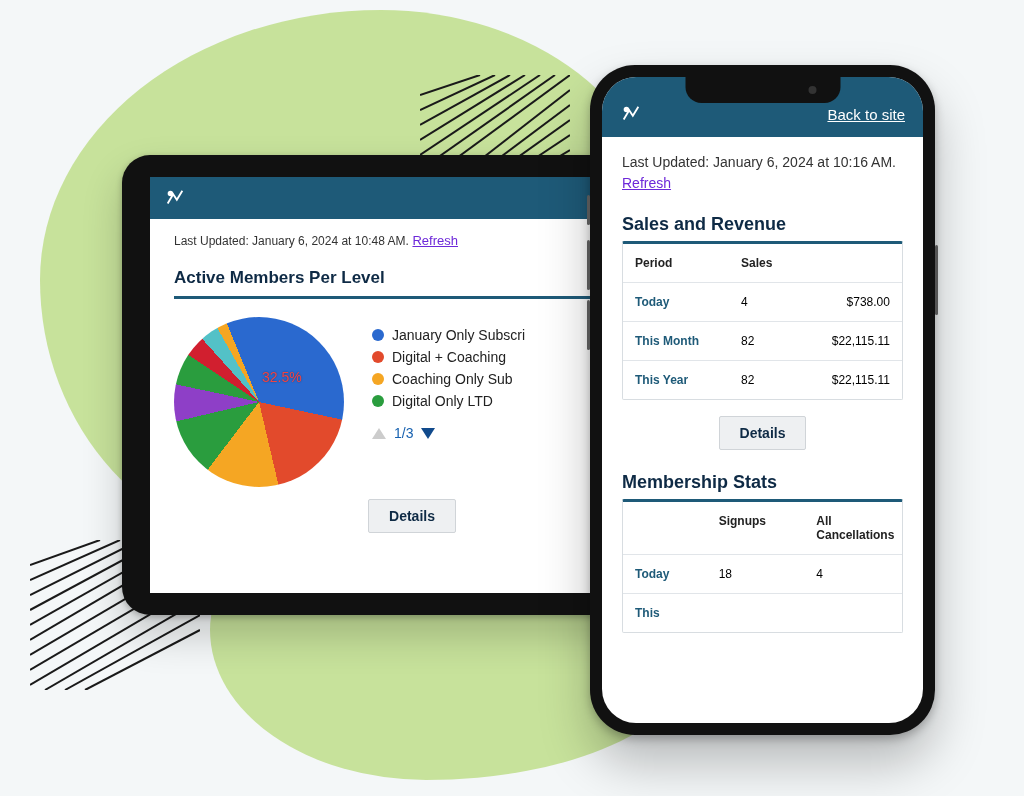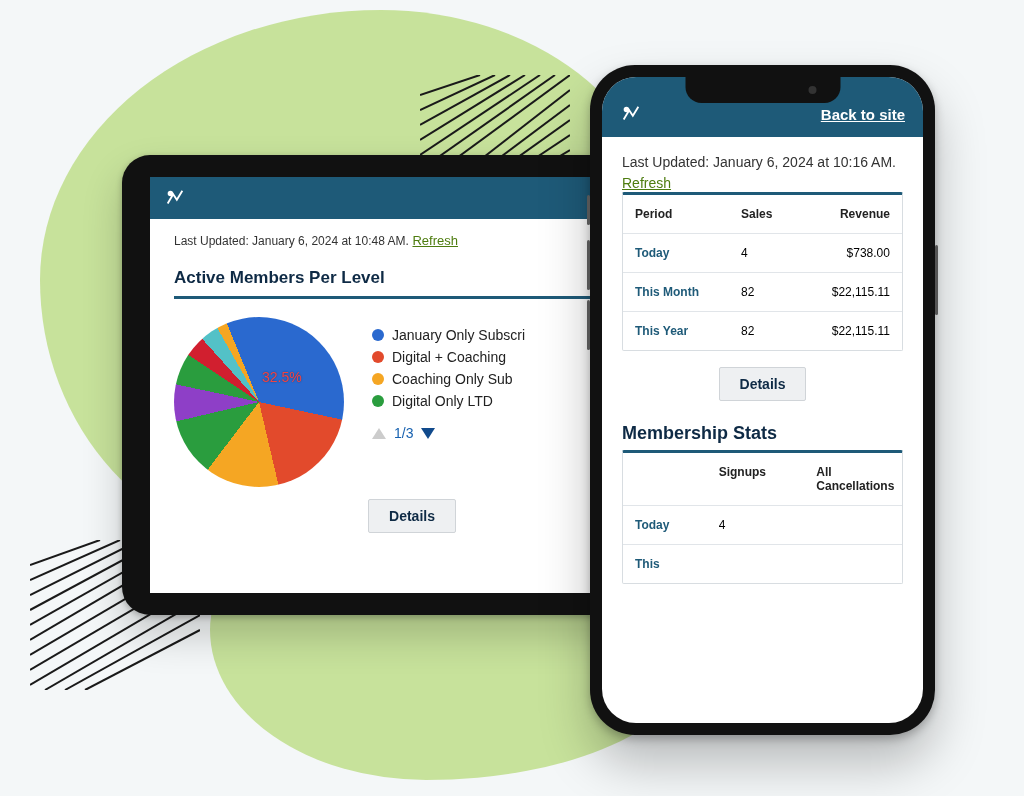--- a/index.html
+++ b/index.html
@@ -65,21 +65,21 @@
   .teal-bar .logo {
     width: 22px; height: 22px;
   }
   .tablet-body {
     padding: 14px 24px;
     font-size: 13px;
     color: #222;
     overflow: hidden;
   }
   .last-updated { font-size: 12px; color: #333; }
-  .refresh-link { color: #4d7c0f; text-decoration: underline; cursor: pointer; }
+  .refresh-link { color: #6d28d9; text-decoration: underline; cursor: pointer; }
 
   .section-title {
     font-weight: 700;
     color: #0e2a45;
     font-size: 17px;
     margin-top: 20px;
     margin-bottom: 8px;
   }
   .section-underline {
     border-bottom: 3px solid #1e5a78;
@@ -146,21 +146,21 @@
     border-bottom-left-radius: 16px;
     border-bottom-right-radius: 16px;
     z-index: 5;
   }
   .notch:after{
     content:'';
     position:absolute; right:24px; top:9px;
     width:8px;height:8px;background:#333;border-radius:50%;
   }
   .phone-body { padding-top: 0; height: 100%; display: flex; flex-direction: column; }
-  .phone .teal-bar { height: 60px; padding: 24px 18px 10px; font-weight: bold; }
+  .phone .teal-bar { height: 60px; padding: 24px 18px 10px; }
   .back-link { color: #fff; text-decoration: underline; font-size: 15px; cursor: pointer; }
 
   .phone-content { padding: 16px 20px 0; overflow: hidden; }
   .phone-content .last-updated { font-size: 14px; line-height: 1.4; }
   .phone-content .refresh-link { display: inline-block; margin-top: 2px; font-size: 14px; }
 
   .card {
     border: 1px solid #d8dde1;
     border-top: 3px solid #1e5a78;
     border-radius: 2px;
@@ -302,25 +302,25 @@
               <path d="M4 18 L10 8 L14 14 L20 4"></path>
               <circle cx="7" cy="7" r="3" fill="#fff" stroke="none"></circle>
             </svg>
         </span>
         <a class="back-link">Back to site</a>
       </div>
       <div class="phone-content">
         <div class="last-updated">Last Updated: January 6, 2024 at 10:16 AM.</div>
         <a class="refresh-link">Refresh</a>
 
+        <div class="section-title">Sales and Revenue</div>
         <div class="card">
           <div class="thead-row">
             <div class="cell c1">Period</div>
             <div class="cell c2">Sales</div>
-            <div class="cell c3">Revenue</div>
           </div>
           <div id="sales-rows">
               <div class="tbody-row">
                 <div class="cell c1">Today</div>
                 <div class="cell c2">4</div>
                 <div class="cell c3">$738.00</div>
               </div>
               <div class="tbody-row">
                 <div class="cell c1">This Month</div>
                 <div class="cell c2">82</div>
@@ -338,20 +338,21 @@
         <div class="section-title">Membership Stats</div>
         <div class="card">
           <div class="thead-row">
             <div class="cell m1"></div>
             <div class="cell m2">Signups</div>
             <div class="cell m3">All Cancellations</div>
           </div>
           <div id="mem-rows">
               <div class="tbody-row">
                 <div class="cell m1">Today</div>
+                <div class="cell m2">18</div>
                 <div class="cell m3">4</div>
               </div>
               <div class="tbody-row">
                 <div class="cell m1">This</div>
                 <div class="cell m2"></div>
                 <div class="cell m3"></div>
               </div>
             </div>
         </div>
       </div>

